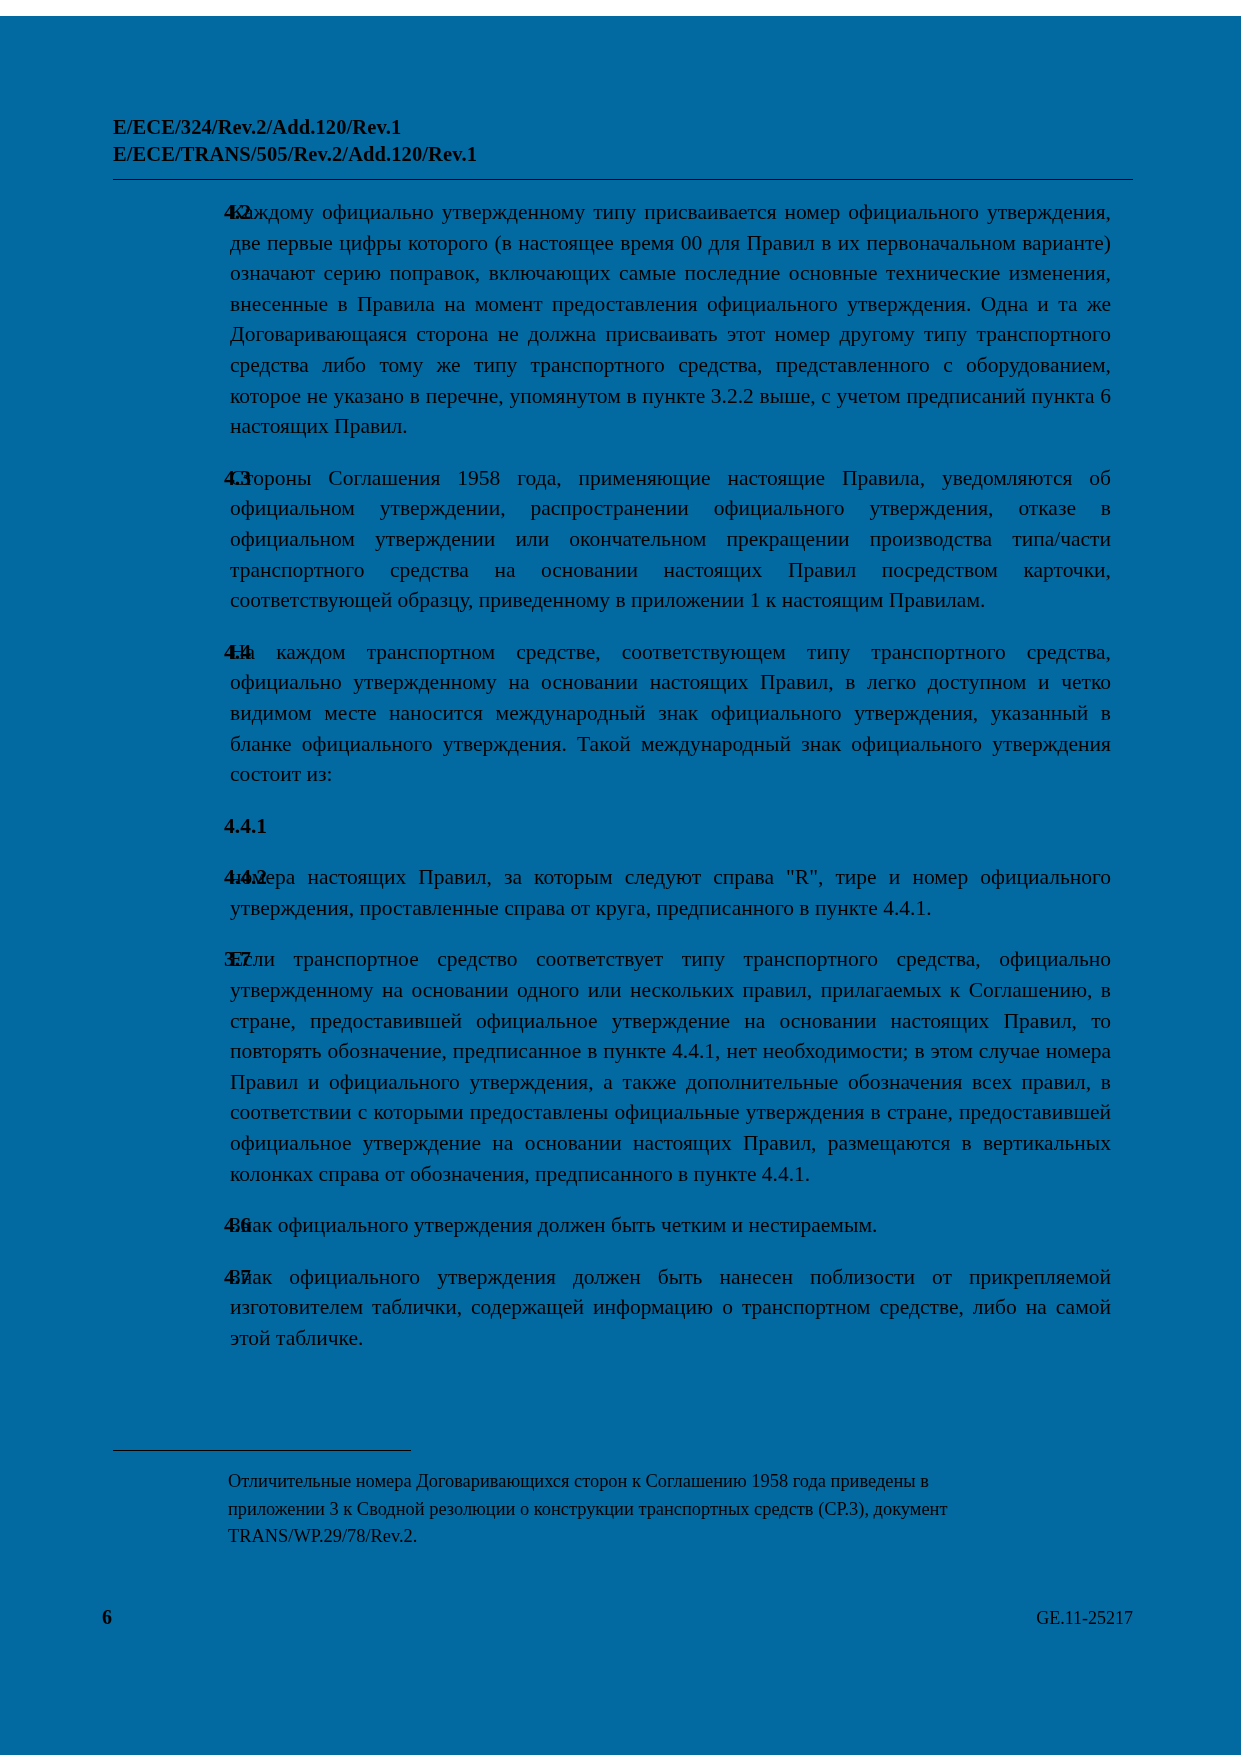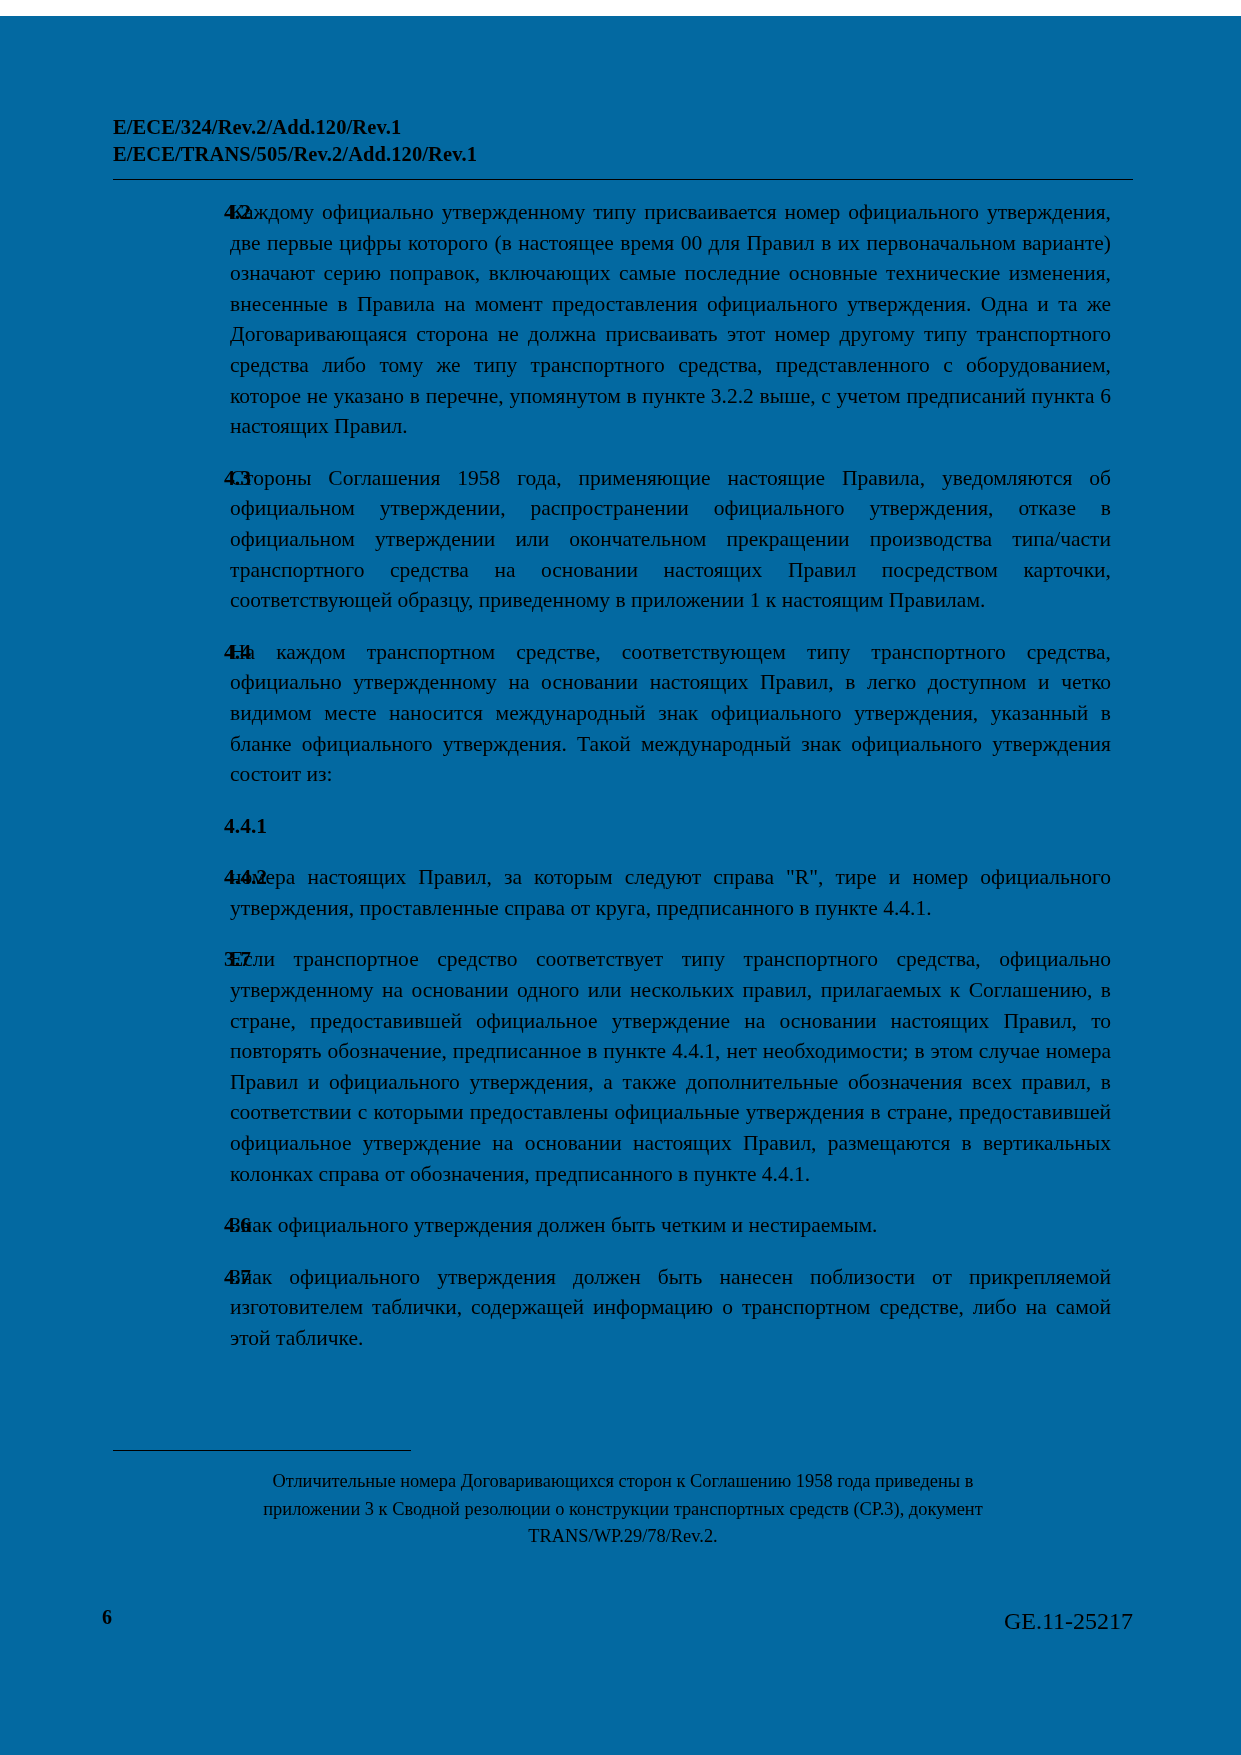--- a/index.html
+++ b/index.html
@@ -91,36 +91,36 @@
     height: 0;
     border-top: 1.5px solid #000;
   }
   .footnote {
     position: absolute;
     left: 228px;
     top: 1452px;
     width: 790px;
     font-size: 18.4px;
     line-height: 27.5px;
-    text-align: center;
+    text-align: left;
   }
 
   
   .footer-page-no {
     position: absolute;
     left: 102px;
     top: 1590px;
     font-weight: bold;
     font-size: 20px;
   }
   .footer-code {
     position: absolute;
     right: 108px;
     top: 1592px;
-    font-size: 24px;
+    font-size: 18px;
   }
 </style>
 </head>
 <body>
 
 <div class="page">
 
   <div class="doc-header">
     <div class="sym">E/ECE/324/Rev.2/Add.120/Rev.1</div>
     <div class="sym">E/ECE/TRANS/505/Rev.2/Add.120/Rev.1</div>

